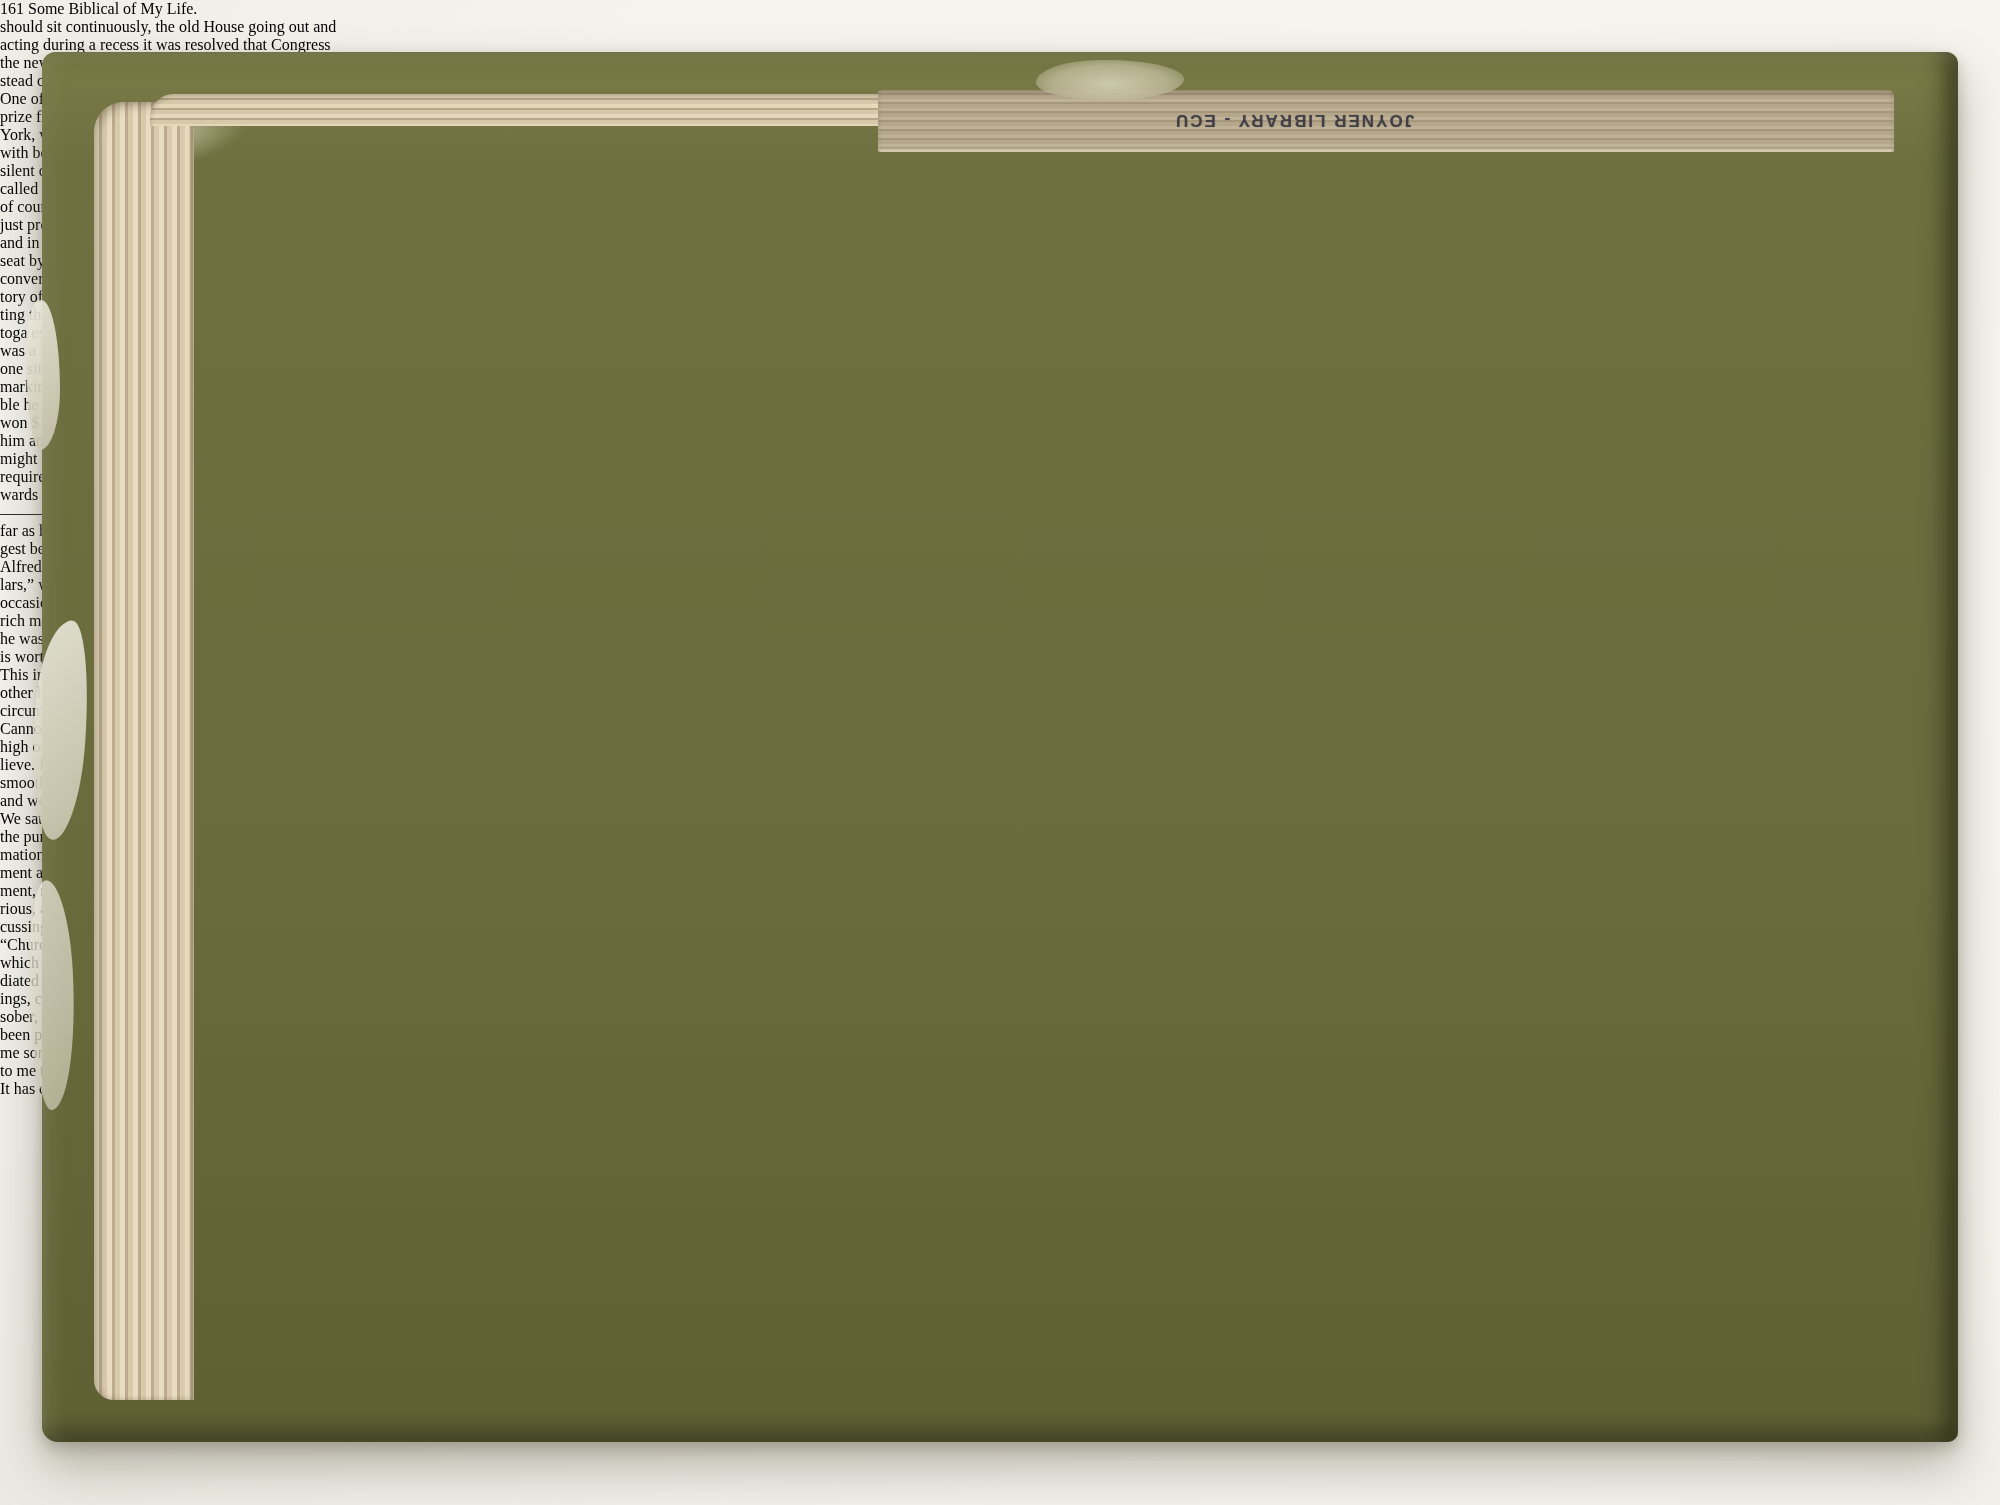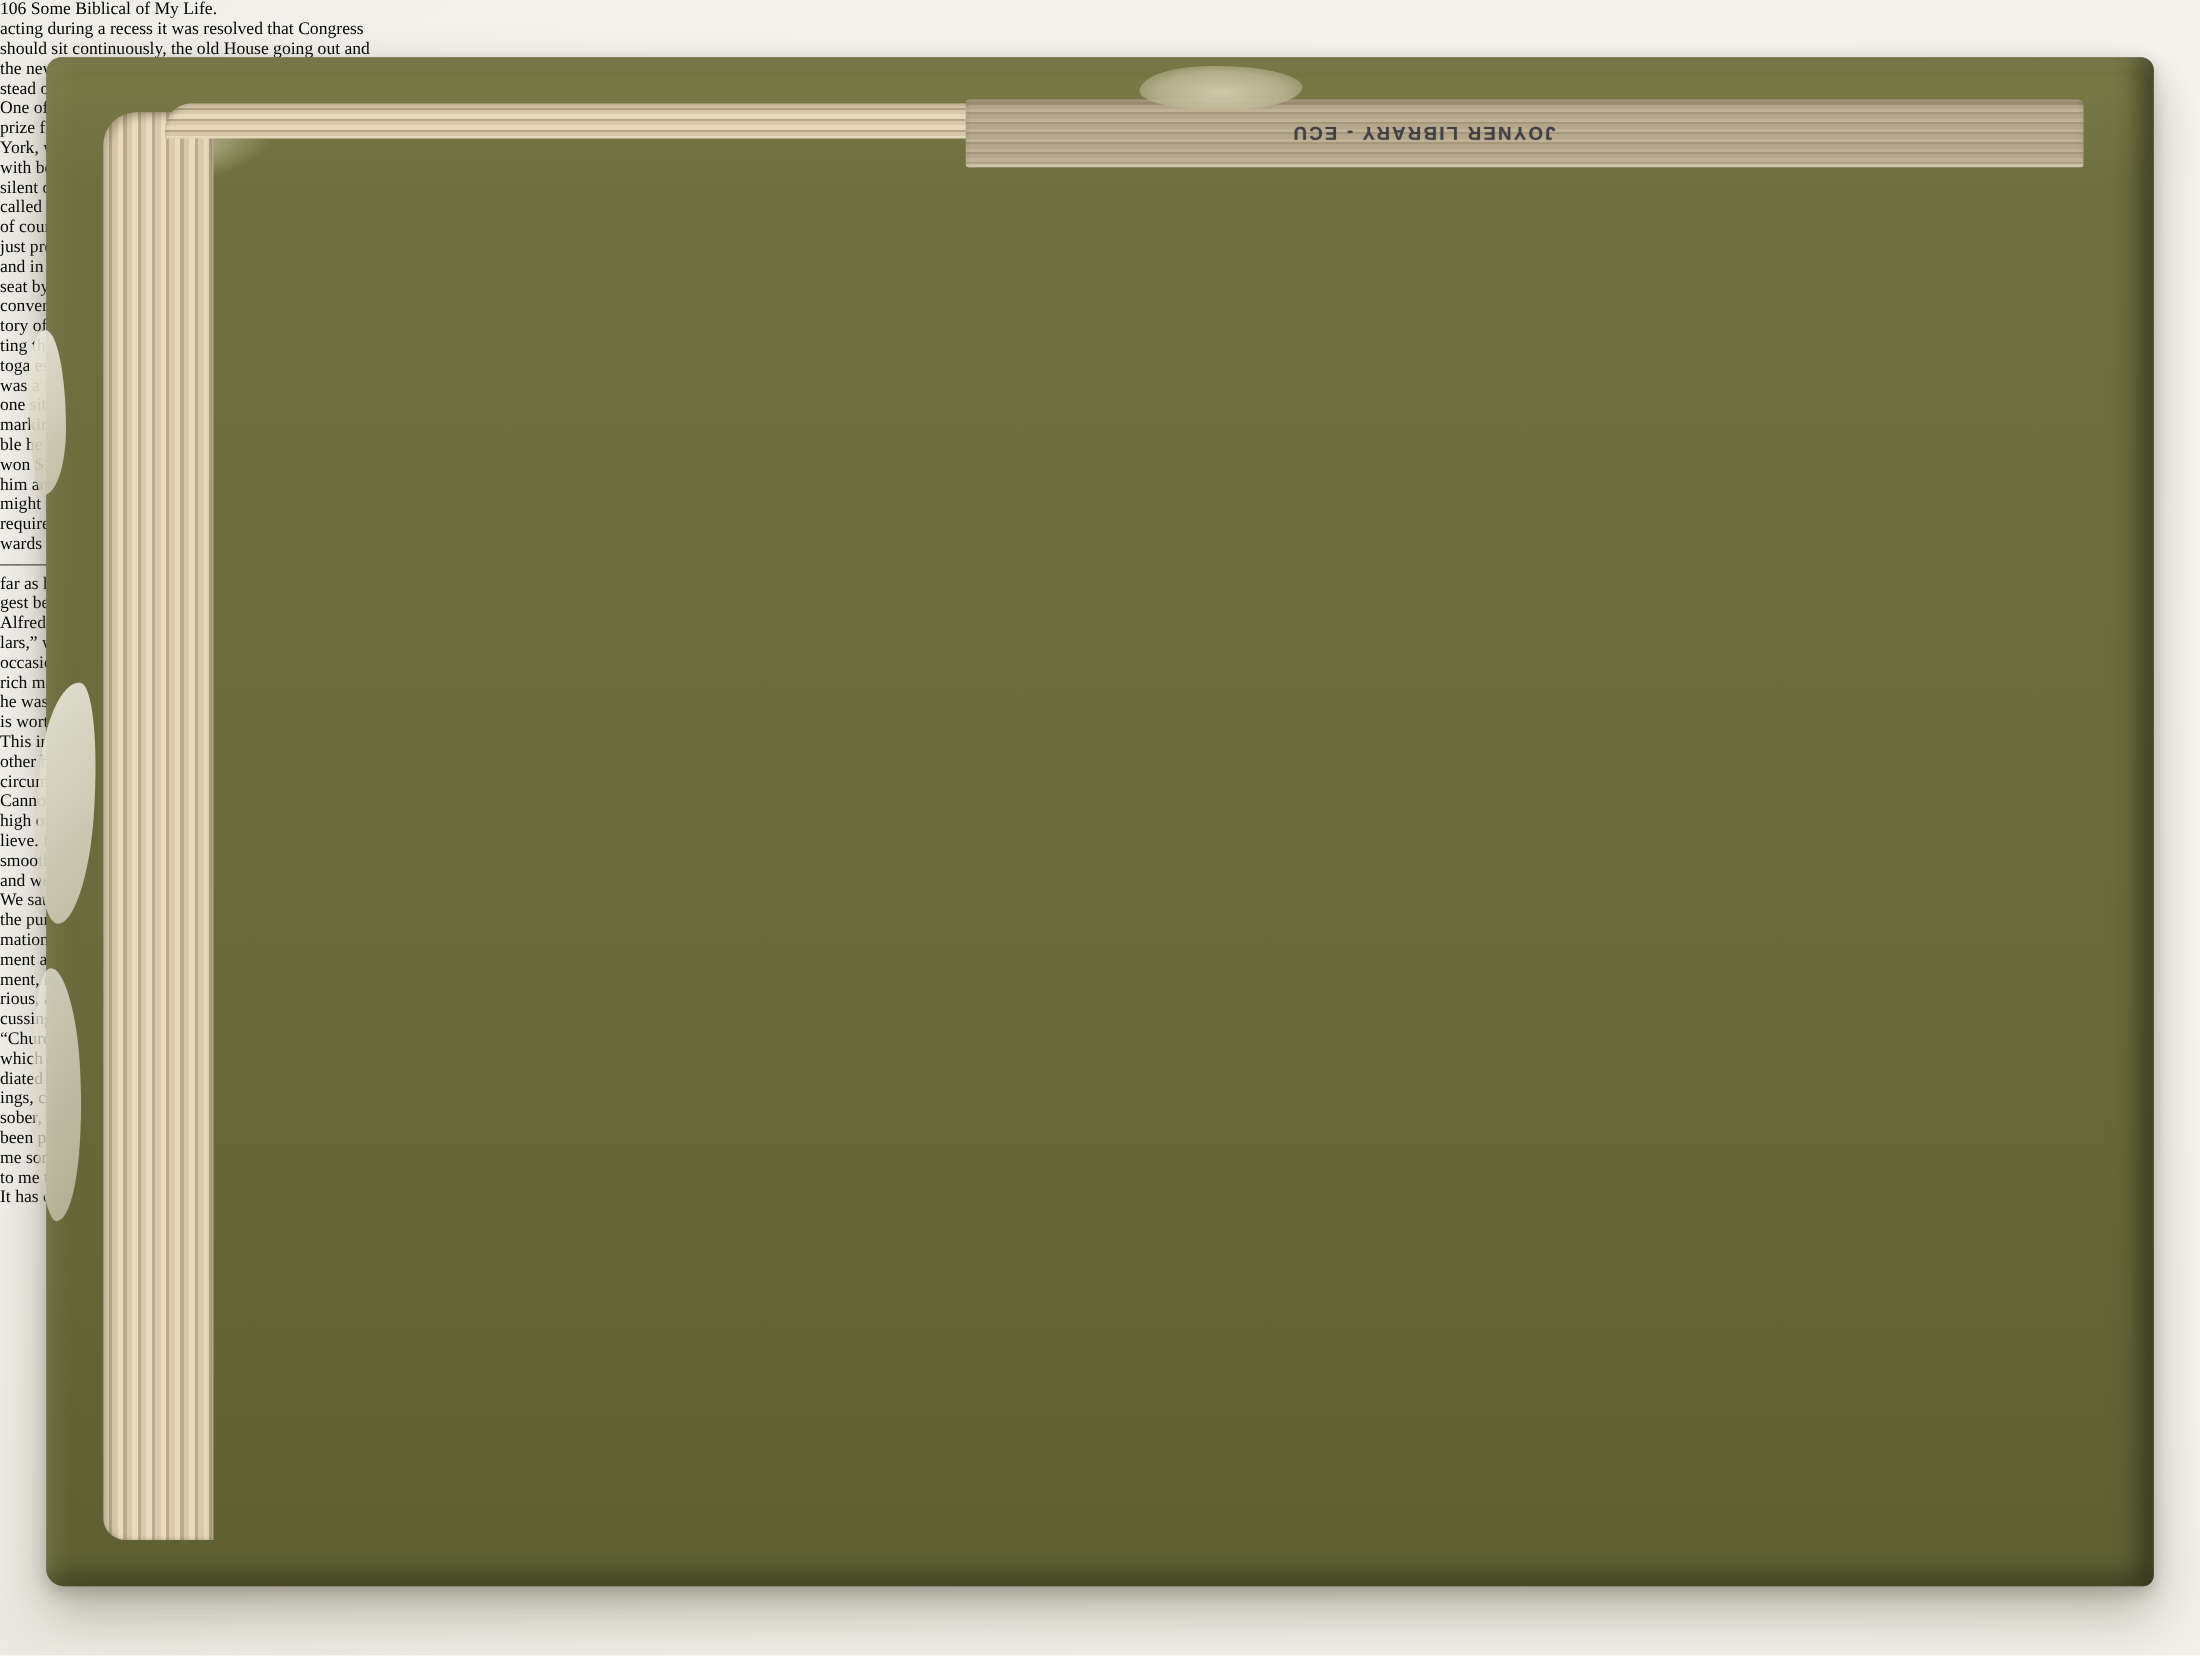--- a/index.html
+++ b/index.html
@@ -156,26 +156,26 @@
     <div class="gutter"></div>
     <div class="gutter-crease-top"></div>
     <div class="gutter-crease-bottom"></div>
     <div class="wormhole wh1"></div>
     <div class="wormhole wh2"></div>
     <div class="wormhole wh3"></div>
   </div>
 
   <div class="page-text left-text">
     <div class="header">
-      <span class="pagenum">106</span>
+      <span class="pagenum">161</span>
       <span class="running">Some Biblical of My Life.</span>
     </div>
     <div class="body-block">
+        <div class="line">should sit continuously, the old House going out and</div>
         <div class="line">acting during a recess it was resolved that Congress</div>
-        <div class="line">should sit continuously, the old House going out and</div>
         <div class="line">the new House coming in on the 4th of March, in-</div>
         <div class="line end">stead of the first Monday in the following December.</div>
         <div class="line indent">One of the outgoing members was the celebrated</div>
         <div class="line">prize fighter and gambler, John Morrisey, of New</div>
         <div class="line">York, who had been a member for two years, but,</div>
         <div class="line">with becoming modesty and “horse sense,” had been a</div>
         <div class="line">silent one. Like most of his kind he was what is</div>
         <div class="line">called “a clever fellow,” good natured, generous and</div>
         <div class="line">of course fearless. In one of the all-night sessions</div>
         <div class="line">just previous to the adjournment of that Congress,</div>

